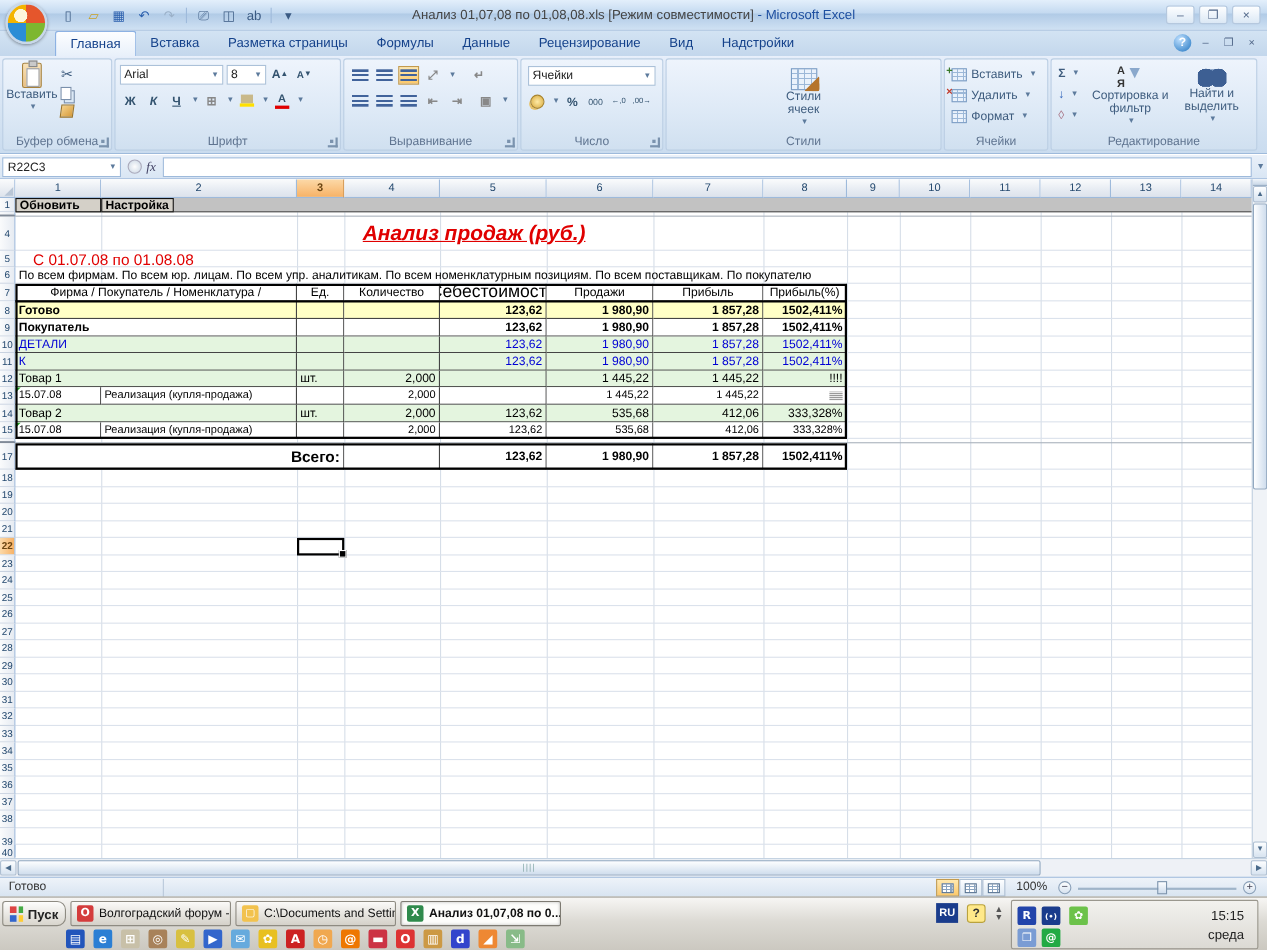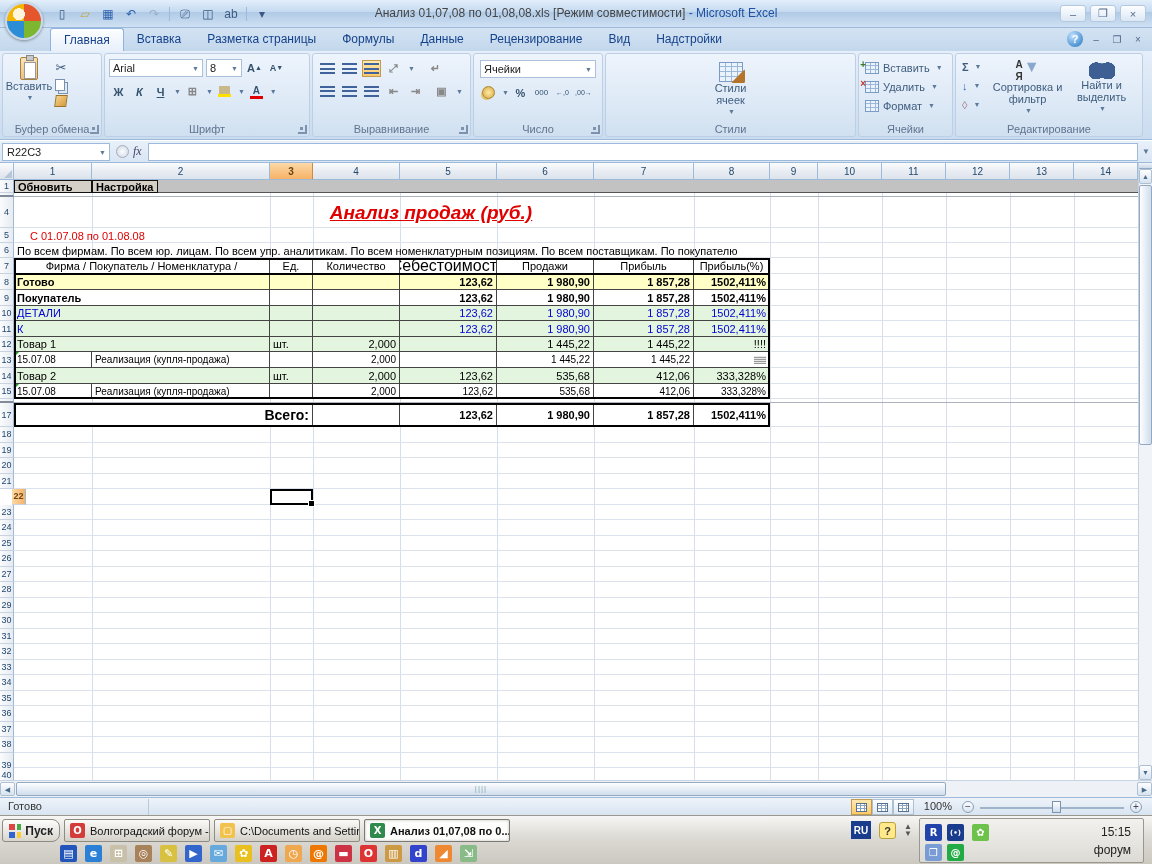--- a/index.html
+++ b/index.html
@@ -102,39 +102,39 @@
   .colhdr { position:absolute; top:0; height:17px; background:linear-gradient(#fafbfc,#e6ebf2 60%,#dde3ec);
     border-right:1px solid #9ebadb; border-bottom:1px solid #9ebadb; font-size:10px; color:#23486e;
     display:flex; align-items:center; justify-content:center; }
   .colhdr.sel { background:linear-gradient(#fcd9a8,#f7b266); border-right:1px solid #cf8a3a; color:#6b4512; font-weight:bold; }
   #corner { position:absolute; left:0; top:0; width:14px; height:17px;
     background:linear-gradient(#fafbfc,#dde3ec); border-right:1px solid #9ebadb; border-bottom:1px solid #9ebadb; }
   #corner:after { content:""; position:absolute; right:1px; bottom:1px; border-left:8px solid transparent; border-bottom:8px solid #b9c6d6; }
   .rowhdr { position:absolute; left:0; width:14px; background:linear-gradient(90deg,#fafbfc,#e6ebf2);
     border-right:1px solid #9ebadb; border-bottom:1px solid #c8d2e0; font-size:9px; color:#23486e;
     display:flex; align-items:center; justify-content:center; }
-  .rowhdr.sel { background:linear-gradient(90deg,#fcd9a8,#f7b266); color:#6b4512; font-weight:bold;margin-left:12px; }
+  .rowhdr.sel { background:linear-gradient(90deg,#fcd9a8,#f7b266); color:#6b4512; font-weight:bold; }
   .rowhdr.hid { border-bottom:2px solid #808a98; }
   .vline { position:absolute; width:1px; background:#d6dee8; top:17px; }
   .stripe { position:absolute; left:14px; width:1124px; border-bottom:1px solid #dbe2ec; }
   .stripe.btnrow { background:#c2c2c2; border-bottom:1px solid #555; }
   .stripe.hidrow { border-bottom:1px solid #aab2bc; }
   .cell { position:absolute; font-size:11px; color:#000; display:flex; align-items:center;
     padding:0 3px; white-space:nowrap; overflow:visible; z-index:3; }
   .cell.al-r { justify-content:flex-end; }
   .cell.al-c { justify-content:center; overflow:hidden; }
   .tc { border-right:1px solid #444; border-bottom:1px solid #444; background:#fff; overflow:hidden; }
   .bg-y > .tc { background:#ffffc6; }
   .bg-g > .tc { background:#e4f5df; }
   .fg-b > .tc { color:#0000d4; }
   .bold > .tc { font-weight:bold; }
   .small > .tc { font-size:10px; }
   .gbtn { background:#d4d0c8; border:1px solid #111; font-weight:bold; font-size:11px; z-index:3; }
   .title-cell { font-size:19px; font-weight:bold; font-style:italic; text-decoration:underline; color:#e00000; justify-content:center; z-index:3; }
-  .period-cell { color:#e00000; font-size:11px; z-index:3;padding-left:16px; }
+  .period-cell { color:#e00000; font-size:14px; z-index:3;padding-left:16px; }
   .desc-cell { font-size:11px; z-index:3; }
   .flag:before { content:""; position:absolute; left:0; top:0; border-right:5px solid transparent; border-top:5px solid #1e9e1e; }
   .hatch-span { display:inline-block; width:12px; height:8px;
     background:repeating-linear-gradient(0deg,#999 0 1px,#e8e8e8 1px 2px); }
   .frame { position:absolute; border:2px solid #000; z-index:4; pointer-events:none; }
   .hline2 { position:absolute; height:2px; background:#000; z-index:4; pointer-events:none; }
   #selbox { position:absolute; border:2px solid #000; z-index:5; }
   #selbox:after { content:""; position:absolute; right:-4px; bottom:-4px; width:5px; height:5px; background:#000; border:1px solid #fff; }
 
   
@@ -842,21 +842,21 @@
     <div id="traybox">
       <div id="tray-icons">
           <span class="tray-ic" style="left: 5px; top: 5px; background: rgb(34, 68, 170); font-size: 10px;">R</span>
           <span class="tray-ic" style="left: 27px; top: 5px; background: rgb(26, 60, 140); font-size: 7px;">(•)</span>
           <span class="tray-ic" style="left: 52px; top: 5px; background: rgb(108, 194, 74); font-size: 10px;">✿</span>
           <span class="tray-ic" style="left: 5px; top: 25px; background: rgb(122, 156, 212); font-size: 10px;">❒</span>
           <span class="tray-ic" style="left: 27px; top: 25px; background: rgb(34, 170, 68); font-size: 10px;">@</span>
         </div>
       <div id="clock">
         <div>15:15</div>
-        <div>форум</div>
+        <div>среда</div>
       </div>
     </div>
     <div id="quicklaunch">
         <span class="ql-ic" style="background: rgb(34, 85, 187);">▤</span>
         <span class="ql-ic" style="background: rgb(43, 127, 212);">e</span>
         <span class="ql-ic" style="background: rgb(200, 192, 168);">⊞</span>
         <span class="ql-ic" style="background: rgb(168, 130, 90);">◎</span>
         <span class="ql-ic" style="background: rgb(216, 192, 64);">✎</span>
         <span class="ql-ic" style="background: rgb(51, 102, 204);">▶</span>
         <span class="ql-ic" style="background: rgb(102, 170, 221);">✉</span>

